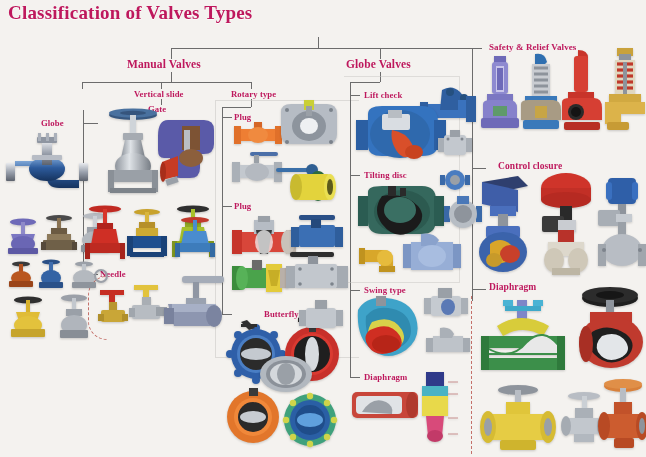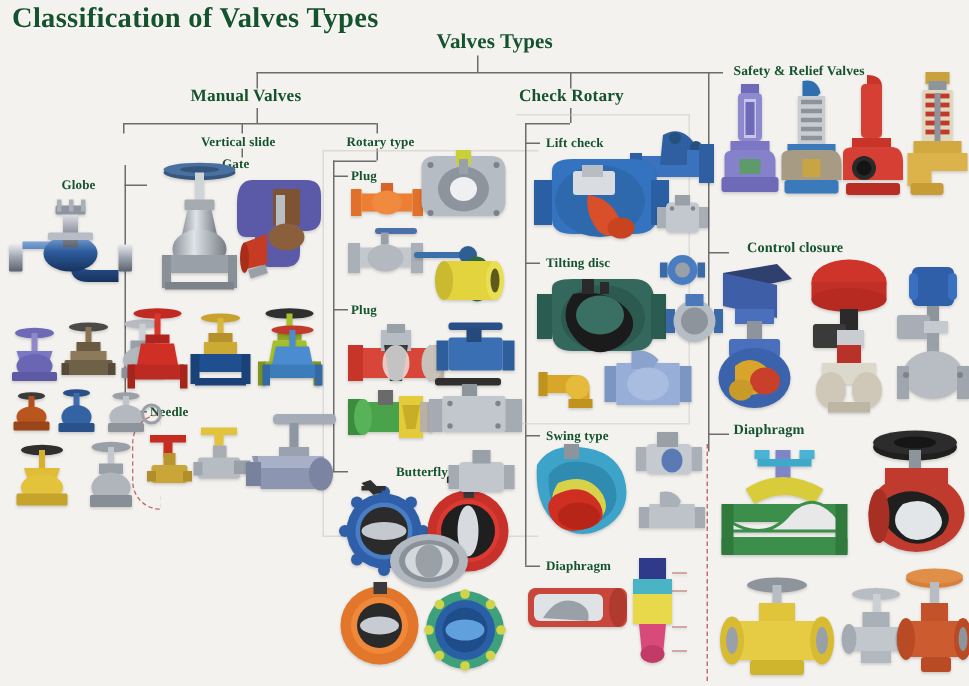--- a/index.html
+++ b/index.html
@@ -6,21 +6,21 @@
   body{
     width:646px;height:457px;
     background:#f3f1ee;
     font-family:"Liberation Serif", serif;
     overflow:hidden;
     position:relative;
   }
   #canvas{position:absolute;left:0;top:0;width:646px;height:457px;background:#f4f2ef;}
 
   
-  .lbl{position:absolute;color:#14532d;font-weight:bold;white-space:nowrap;letter-spacing:.1px;}
+  .lbl{position:absolute;color:#be185d;font-weight:bold;white-space:nowrap;letter-spacing:.1px;}
   .title{font-size:19px;left:8px;top:2px;letter-spacing:.2px;text-shadow:0 1px 0 rgba(255,255,255,.7);}
   .root{font-size:14px;left:291px;top:21px;}
   .l1{font-size:11.5px;}
   .l2{font-size:8.7px;}
   .l2c{font-size:8.7px;text-align:center;}
 
   
   .ln{position:absolute;background:#6c6c6c;}
   .lnv{width:1px;}
   .lnh{height:1px;}
@@ -33,21 +33,20 @@
   .v svg{display:block;overflow:visible;}
   .shadow{filter:drop-shadow(0 1px 1px rgba(0,0,0,.18));}
 </style>
 </head>
 <body>
 
 <div id="canvas">
 
   <div class="lbl title">Classification of Valves Types</div>
 
-  <div class="lbl root">Valves Types</div>
 
   <div class="ln lnv" style="left:318px;top:37px;height:11px;"></div>
   <div class="ln lnh" style="left:171px;top:48px;width:302px;"></div>
   <div class="ln lnv" style="left:171px;top:48px;height:11px;"></div>
   <div class="ln lnv" style="left:380px;top:48px;height:11px;"></div>
   <div class="ln lnv" style="left:472px;top:48px;height:253px;"></div>
 
   <div class="lbl l1" style="left:127px;top:58px;">Manual Valves</div>
   <div class="ln lnv" style="left:171px;top:72px;height:10px;"></div>
   <div class="ln lnh" style="left:82px;top:82px;width:169px;"></div>
@@ -71,21 +70,21 @@
   <div class="ln lnv" style="left:222px;top:107px;height:207px;"></div>
   <div class="ln lnh" style="left:222px;top:117px;width:10px;"></div>
   <div class="ln lnh" style="left:222px;top:206px;width:10px;"></div>
   <div class="ln lnh" style="left:222px;top:314px;width:10px;"></div>
   <div class="lbl l2" style="left:234px;top:112px;">Plug</div>
   <div class="lbl l2" style="left:234px;top:201px;">Plug</div>
   <div class="lbl l2" style="left:234px;top:309px;margin-left:30px;">Butterfly</div>
 
   <div class="boxline" style="left:215px;top:100px;width:143px;height:256px;border-color:#c9c8c5;border-right:none;opacity:.55;"></div>
 
-  <div class="lbl l1" style="left:346px;top:58px;">Check Rotary</div>
+  <div class="lbl l1" style="left:346px;top:58px;">Globe Valves</div>
   <div class="ln lnv" style="left:380px;top:72px;height:10px;"></div>
   <div class="ln lnh" style="left:350px;top:82px;width:30px;"></div>
   <div class="ln lnv" style="left:350px;top:82px;height:295px;"></div>
   <div class="ln lnh" style="left:350px;top:95px;width:10px;"></div>
   <div class="ln lnh" style="left:350px;top:175px;width:10px;"></div>
   <div class="ln lnh" style="left:350px;top:290px;width:10px;"></div>
   <div class="ln lnh" style="left:350px;top:377px;width:10px;"></div>
   <div class="lbl l2" style="left:364px;top:90px;">Lift check</div>
   <div class="lbl l2" style="left:364px;top:170px;">Tilting disc</div>
   <div class="lbl l2" style="left:364px;top:285px;">Swing type</div>

